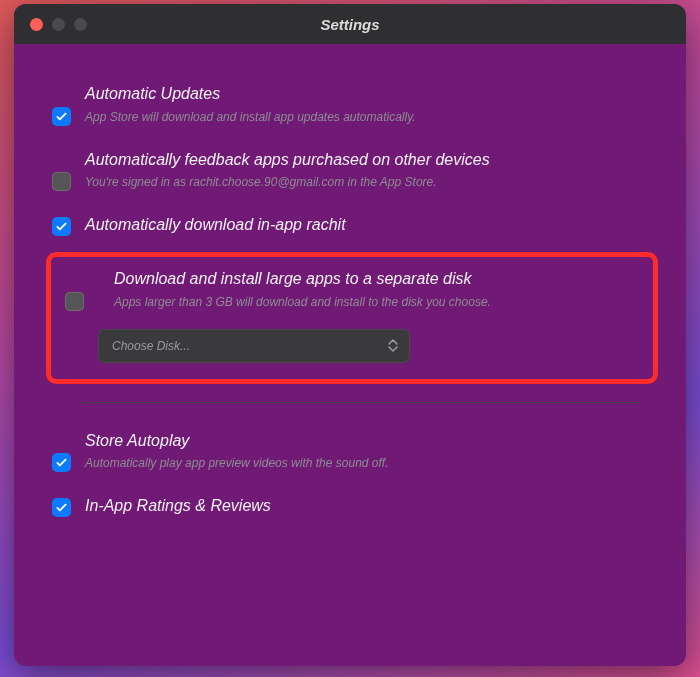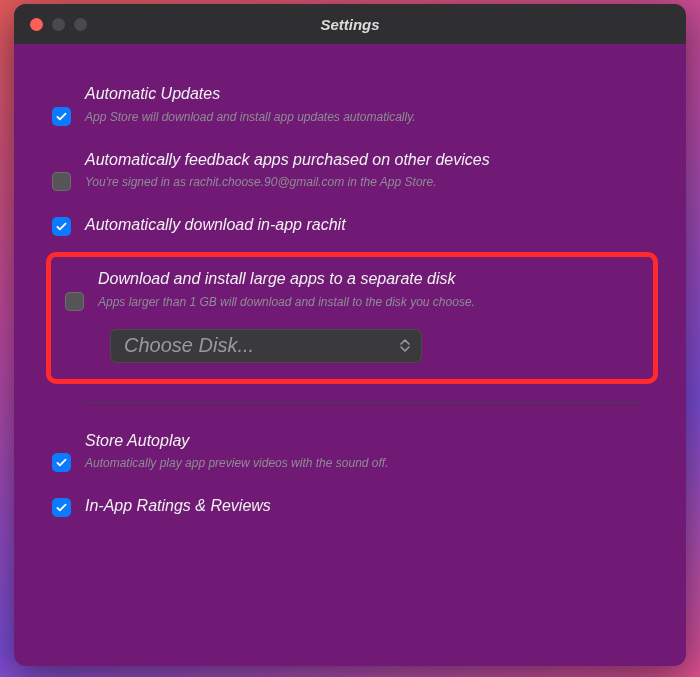--- a/index.html
+++ b/index.html
@@ -88,33 +88,33 @@
     color: #8d8d91;
     line-height: 1.4;
     margin-top: 4px;
   }
   .highlight {
     border: 5px solid #ff2a2a;
     border-radius: 10px;
     padding: 6px 4px 16px 4px;
     margin: 2px 10px 10px 14px;
   }
-  .highlight .row { padding-left: 10px; padding-top: 6px; padding-bottom: 8px;}
+  .highlight .row { padding-left: 10px; padding-top: 6px; padding-bottom: 8px; gap: 16px;}
   .select-wrap {
-    margin-left: 55px;
+    margin-left: 43px;
     margin-top: 10px;
     width: 312px;
     height: 34px;
     background: #3a3a3d;
     border-radius: 7px;
     display: flex;
     align-items: center;
     padding: 0 10px 0 14px;
     color: #9a9a9d;
-    font-size: 20px;
+    font-size: 12px;
     justify-content: space-between;
     box-shadow: inset 0 0 0 1px #4a4a4d;
   }
   .select-arrows {
     width: 14px; height: 20px;
     display:flex; flex-direction:column; align-items:center; justify-content:center; gap:1px;
     color:#9a9a9d;
   }
   .divider {
     height: 1px;
@@ -170,21 +170,21 @@
       </div>
     </div>
 
     <div class="highlight">
       <div class="row">
         <div class="cb unchecked">
           
         </div>
         <div class="txt">
           <div class="label">Download and install large apps to a separate disk</div>
-          <div class="desc">Apps larger than 1 GB will download and install to the disk you choose.</div>
+          <div class="desc">Apps larger than 3 GB will download and install to the disk you choose.</div>
         </div>
       </div>
       <div class="select-wrap">
         <span>Choose Disk...</span>
         <span class="select-arrows">
           <svg width="10" height="6" viewBox="0 0 10 6">
               <path d="M1 5 L5 1 L9 5" stroke="#9a9a9d" stroke-width="1.6" fill="none" stroke-linecap="round" stroke-linejoin="round"></path>
             </svg>
           <svg width="10" height="6" viewBox="0 0 10 6">
               <path d="M1 1 L5 5 L9 1" stroke="#9a9a9d" stroke-width="1.6" fill="none" stroke-linecap="round" stroke-linejoin="round"></path>

